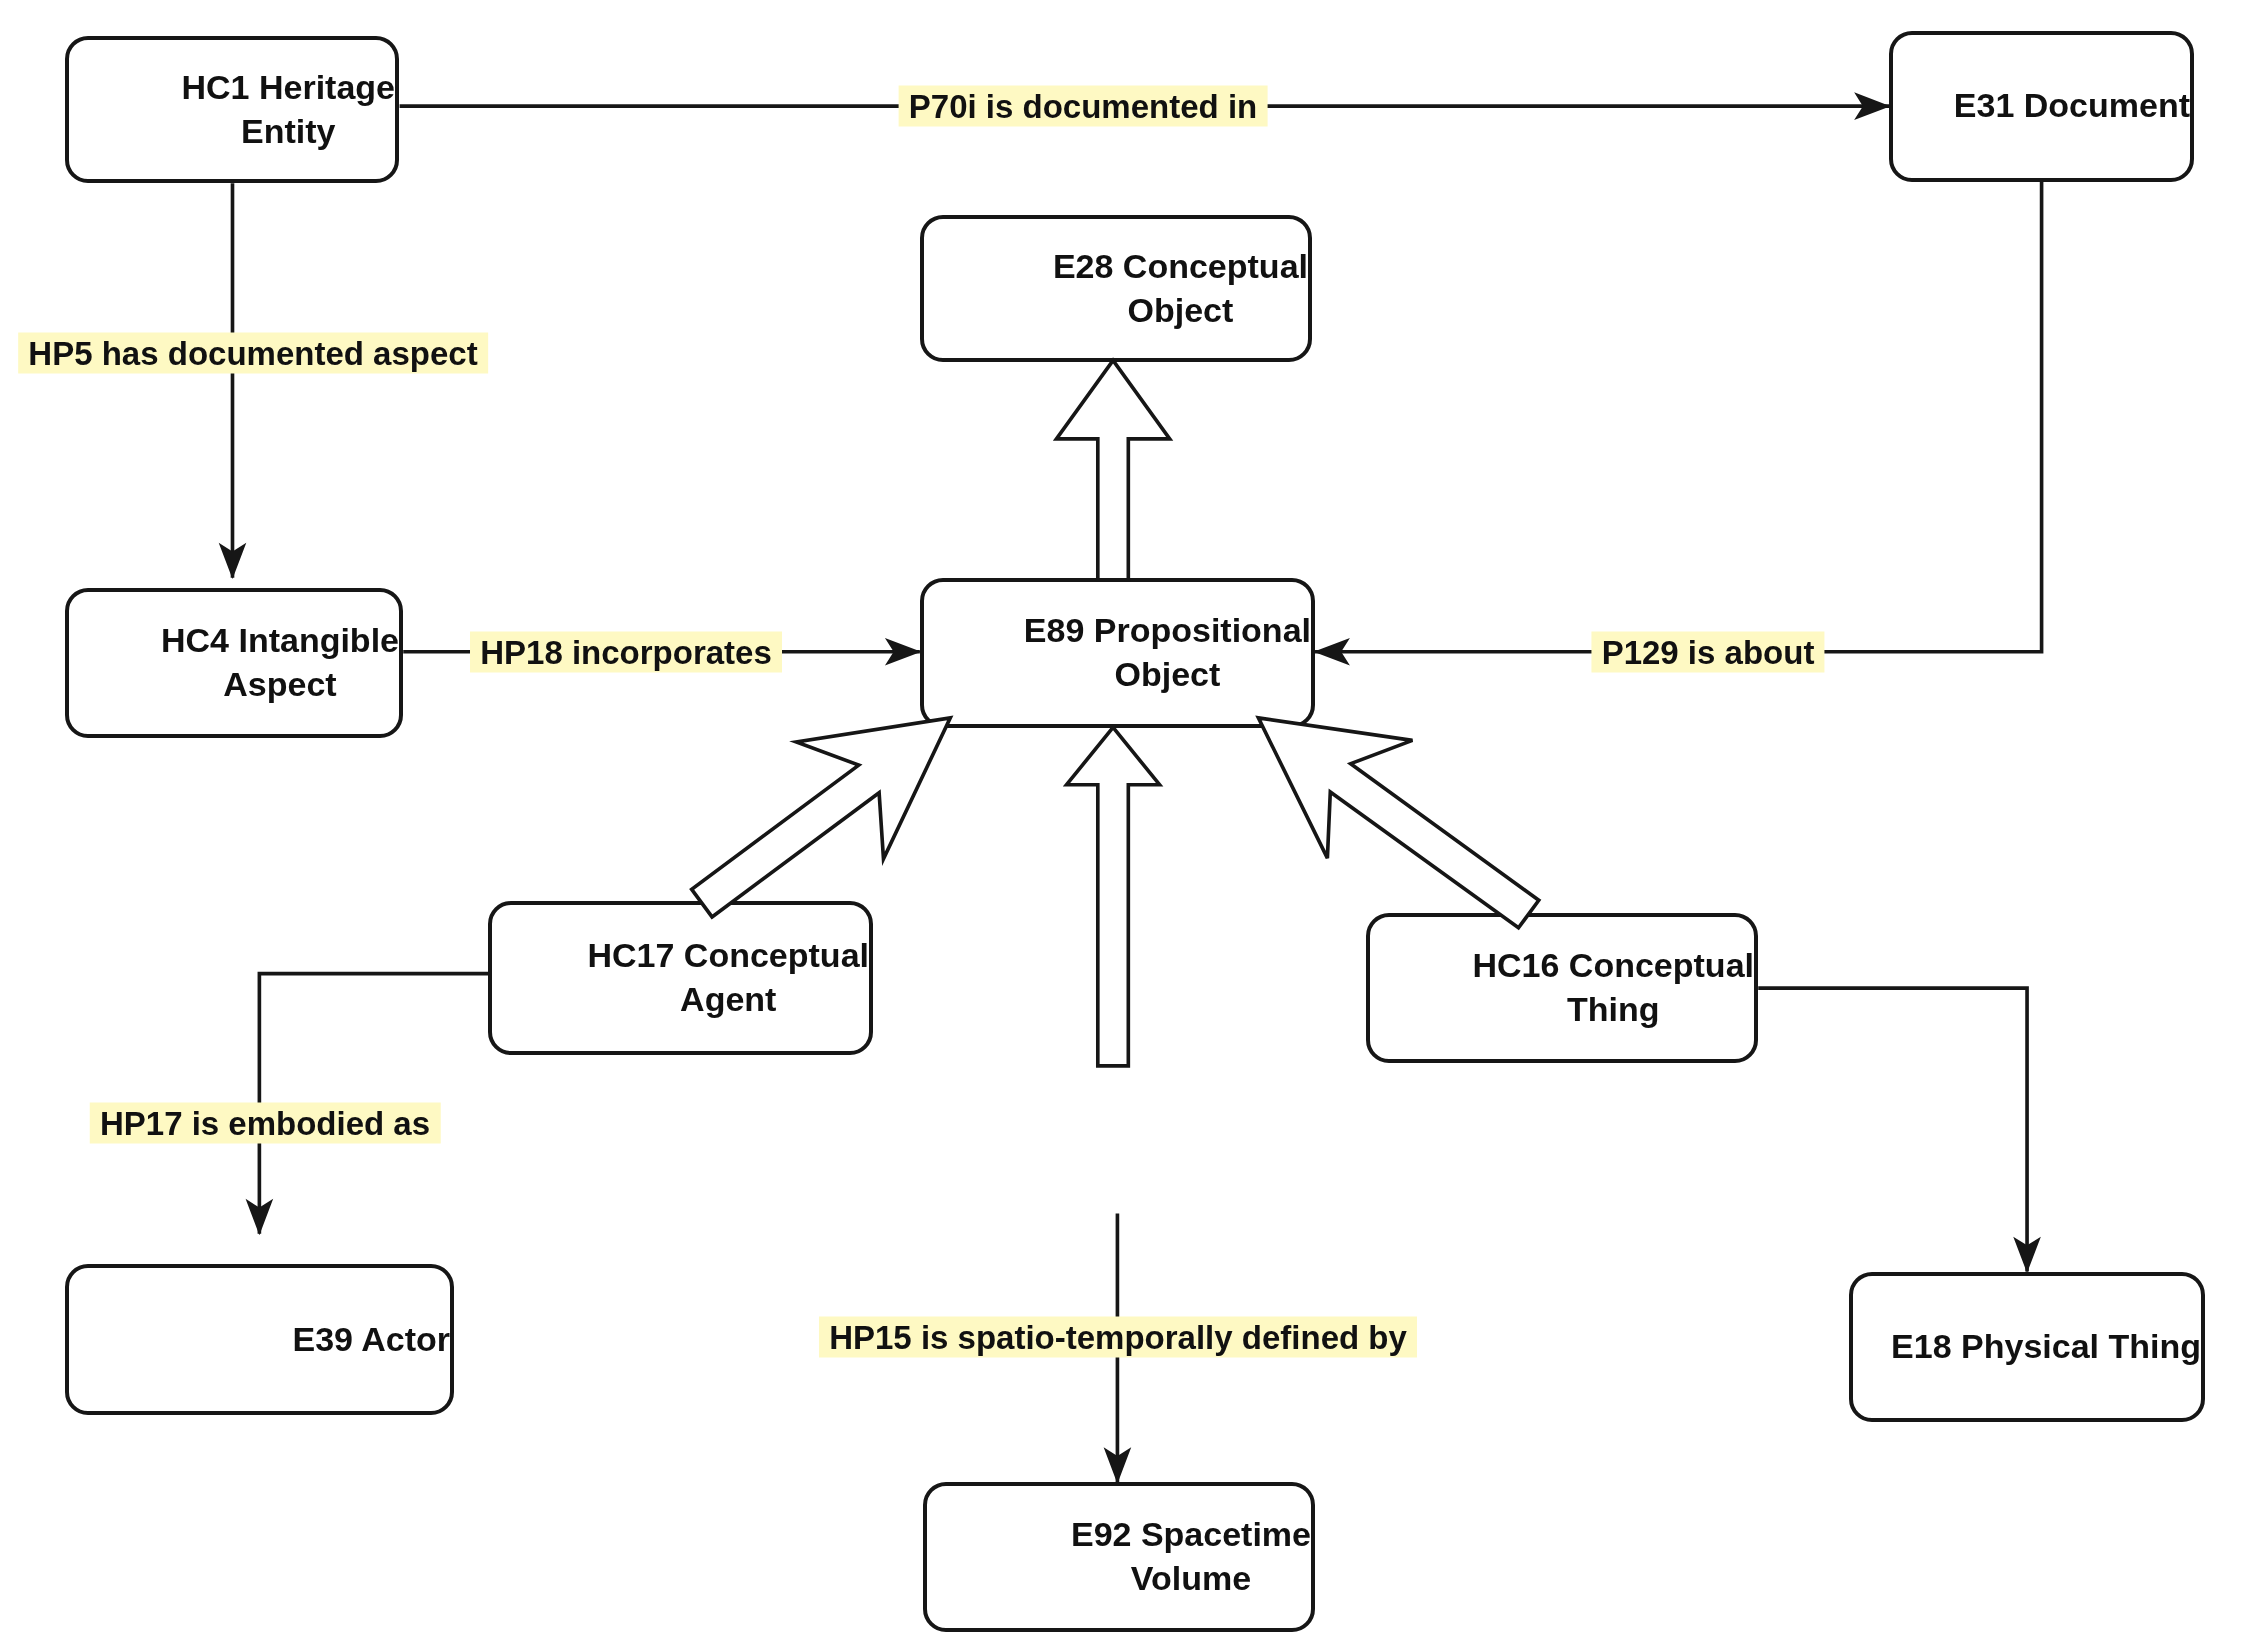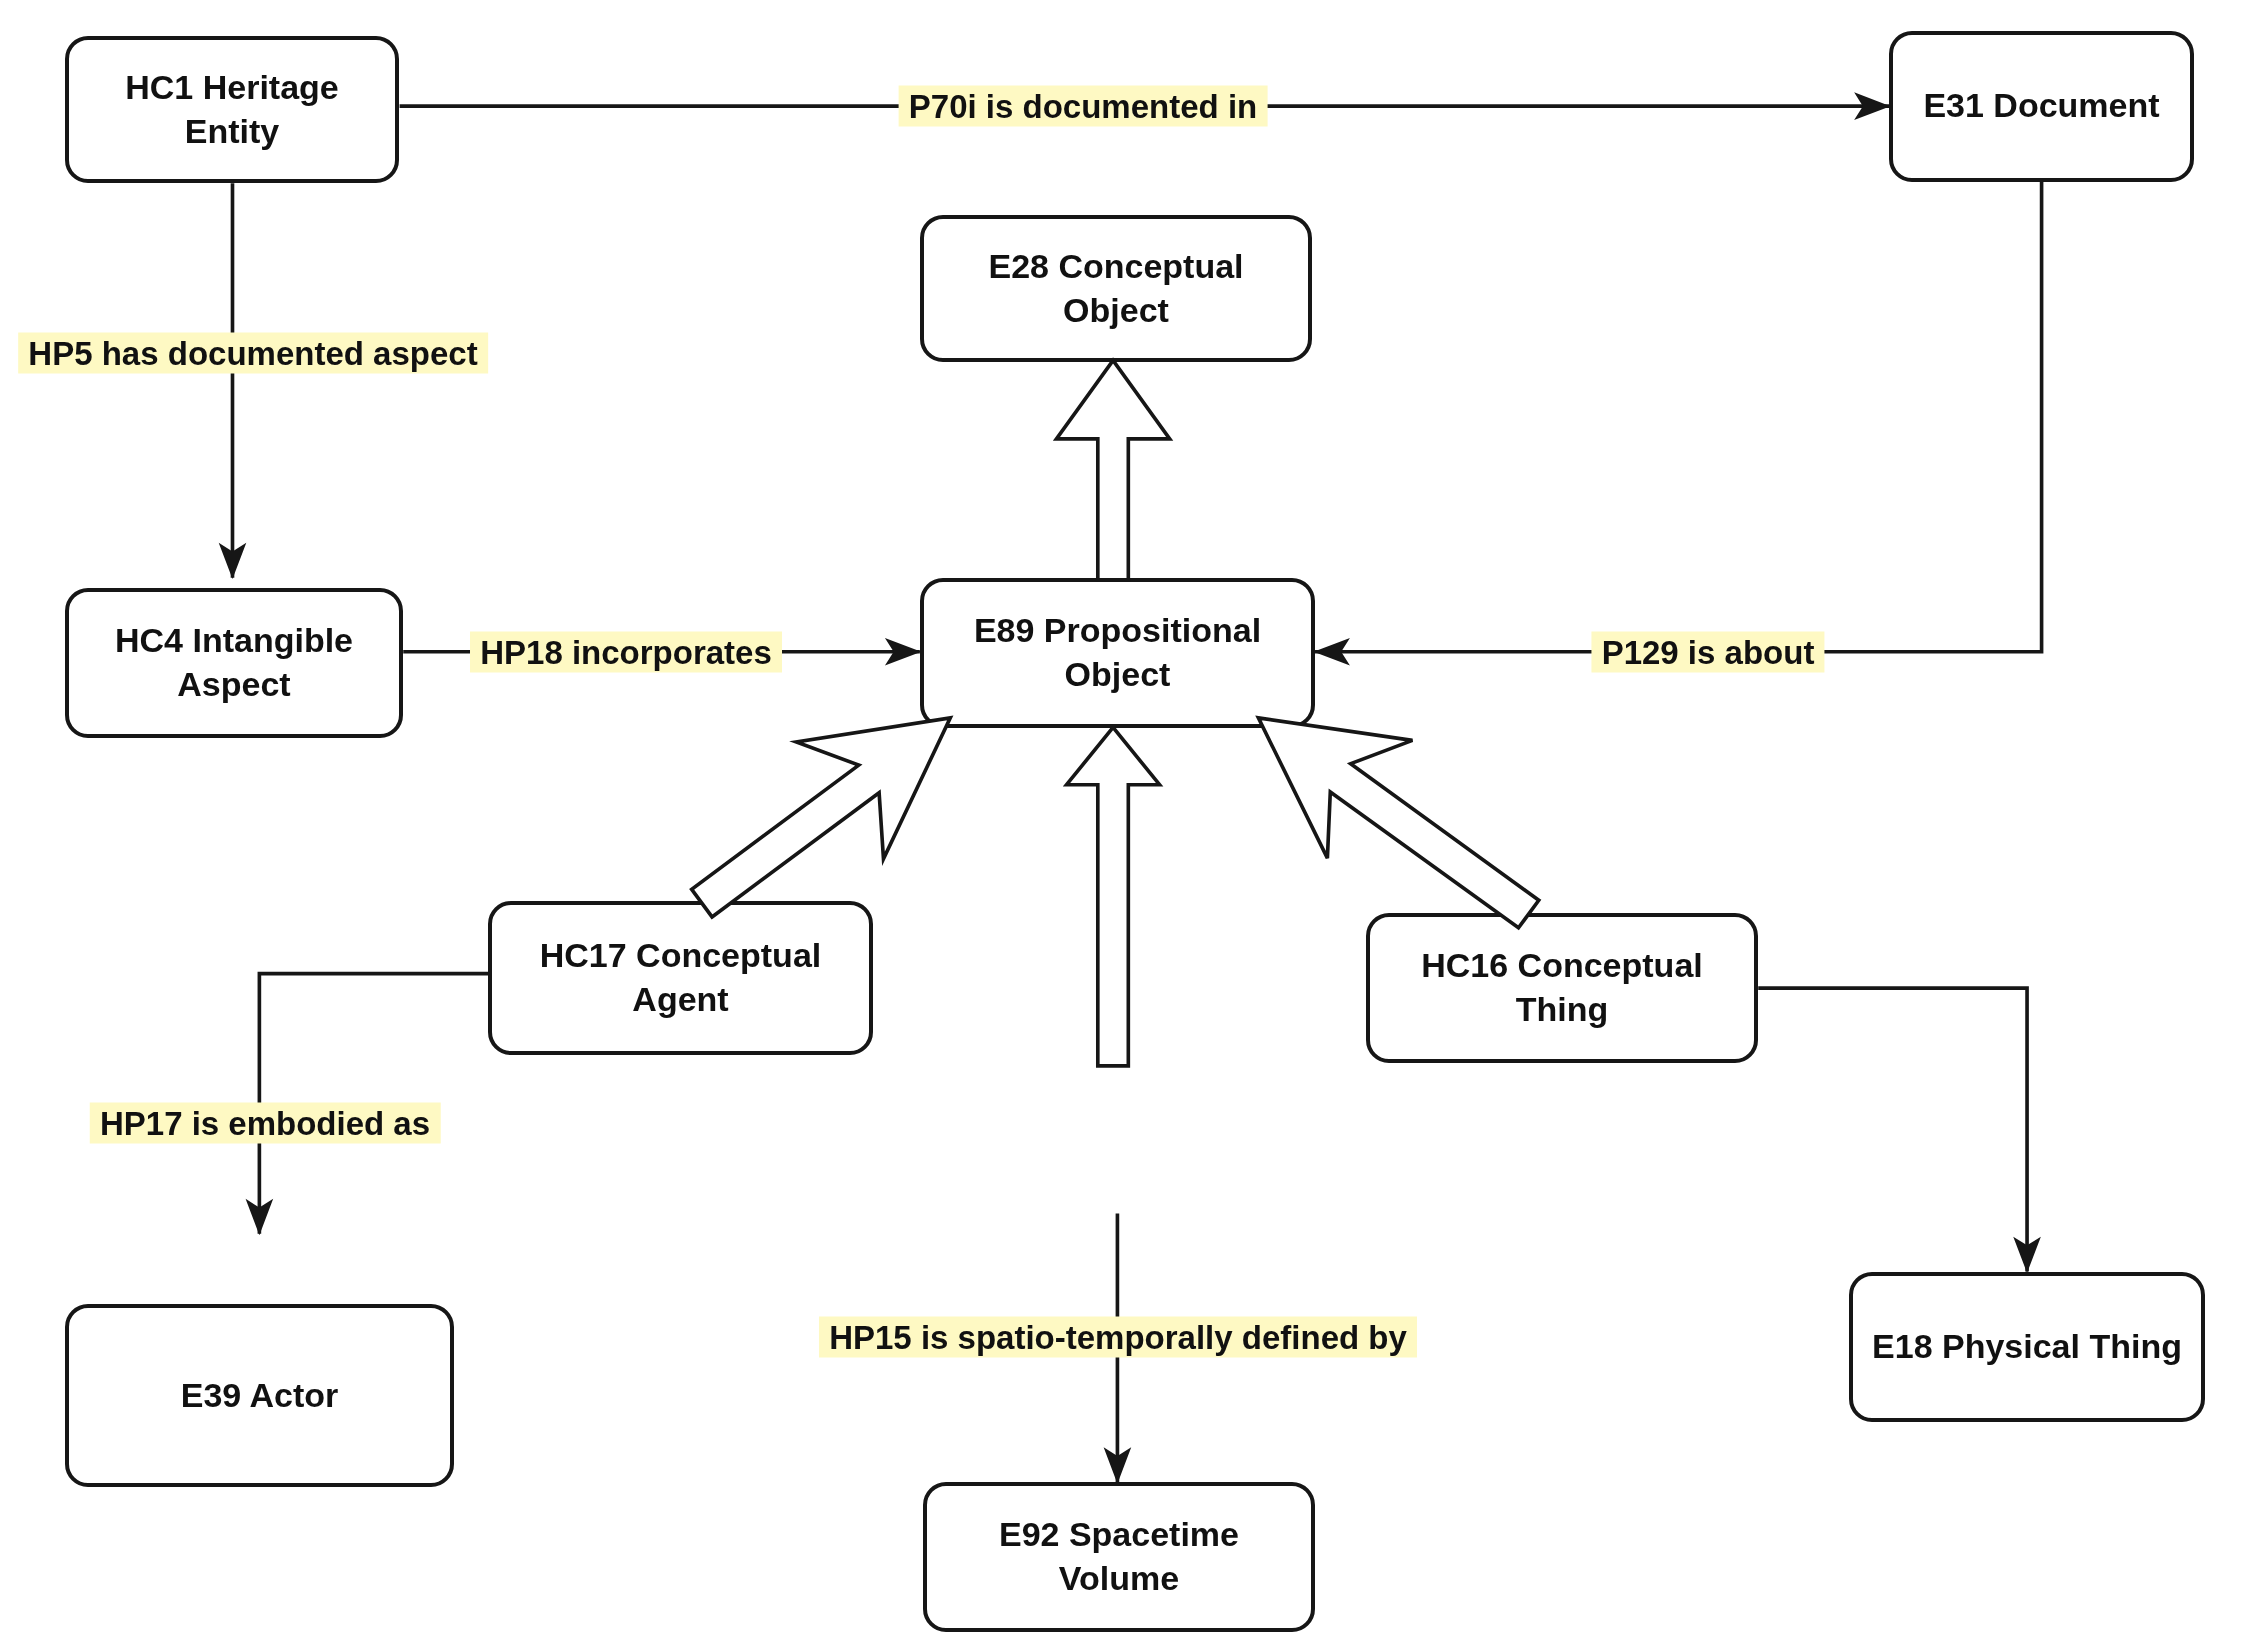--- a/index.html
+++ b/index.html
@@ -1,35 +1,35 @@
 <!DOCTYPE html>
 <html style="font-size:11.6px"><head>
 <meta charset="utf-8">
 <style>
   html,body{margin:0;padding:0;background:#ffffff;}
   #canvas{position:relative;width:2261px;height:1637px;background:#ffffff;overflow:hidden;
           font-family:"Liberation Sans",sans-serif;}
   #edge-layer{position:absolute;left:0;top:0;width:2261px;height:1637px;z-index:2;pointer-events:none;}
   .node{position:absolute;z-index:1;background:#ffffff;border:4.4px solid #161616;border-radius:23px;
-        display:flex;align-items:center;justify-content:center;text-align:center;box-sizing:border-box;
+        display:flex;align-items:center;justify-content:flex-end;text-align:center;box-sizing:border-box;
         font-weight:700;font-size:34px;line-height:1.28;color:#111111;white-space:pre-line;}
   .edge-label{position:absolute;z-index:3;transform:translate(-50%,-50%);background:#fef9c3;
         padding:1.5px 10.2px;font-weight:700;font-size:33px;color:#111111;white-space:nowrap;}
   .conn{fill:none;stroke:#161616;stroke-width:5;}
   .gen{fill:#ffffff;stroke:#161616;stroke-width:5;stroke-linejoin:miter;}
   
   #n-hc1 {left:65px;  top:36px;  width:334px;height:147px;}
   #n-e31 {left:1889px;top:30.5px;  width:305px;height:151px;}
   #n-e28 {left:920px;top:215px; width:392px;height:147px;}
   #n-e89 {left:920px;top:578px; width:395px;height:150px;}
   #n-hc4 {left:65px;  top:578px; width:338px;height:150px;margin-top:10px;}
   #n-hc17{left:488px; top:901px;width:385px;height:154px;}
   #n-hc16{left:1366px;top:913px;width:392px;height:150px;}
   #n-hc15{left:929px;top:1064px;width:381px;height:148px;}
-  #n-e39 {left:65px;  top:1304px;width:389px;height:183px;}
+  #n-e39 {left:65px;  top:1264px;width:389px;height:151px;}
   #n-e18 {left:1849px;top:1272px;width:356px;height:150px;}
   #n-e92 {left:923px;top:1482px;width:392px;height:150px;}
   
   #l-p70i {left:1083px;top:106px;}
   #l-hp5  {left:253px; top:353px;}
   #l-hp18 {left:626px; top:652px;}
   #l-p129 {left:1708px;top:652px;}
   #l-hp17 {left:265px; top:1123px;}
   #l-hc16m{left:2035px;top:1131px;}
   #l-hp15 {left:1118px;top:1337px;}

